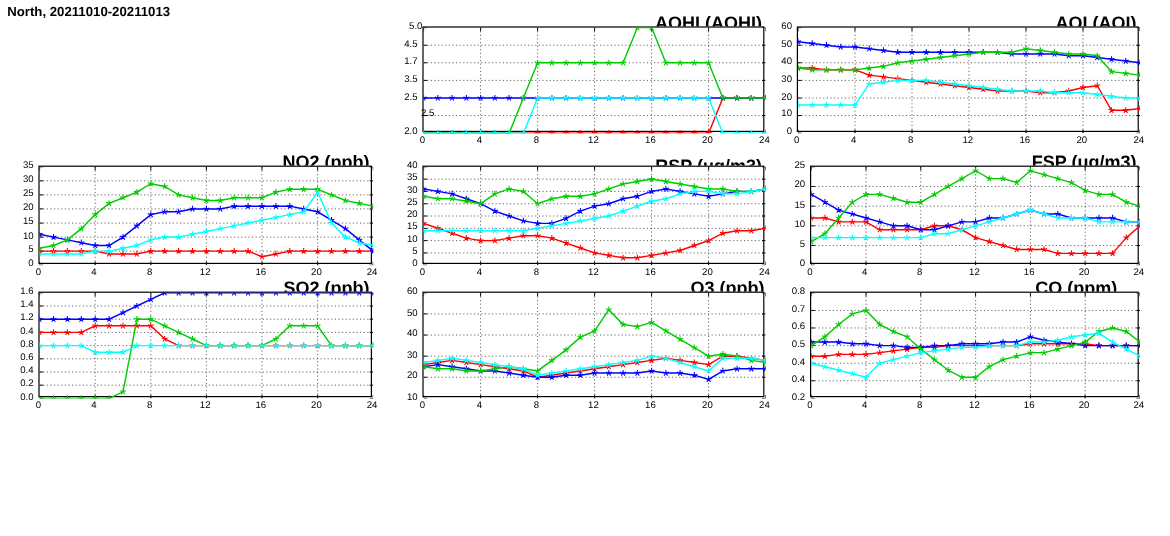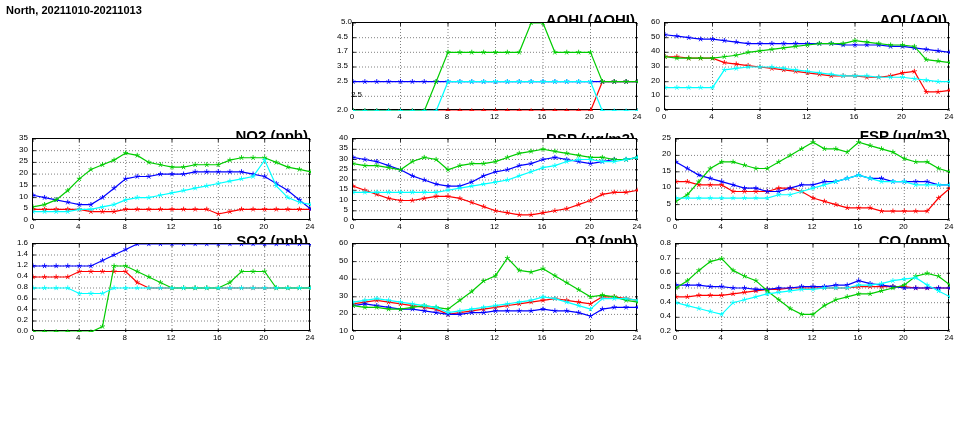--- a/index.html
+++ b/index.html
@@ -1165,21 +1165,21 @@
       <div class="ylab" style="left: 322px; top: 238px;">60</div>
       <div class="xlab" style="left: 344px; top: 333px;">0</div>
       <div class="xlab" style="left: 391.5px; top: 333px;">4</div>
       <div class="xlab" style="left: 439px; top: 333px;">8</div>
       <div class="xlab" style="left: 486.5px; top: 333px;">12</div>
       <div class="xlab" style="left: 534px; top: 333px;">16</div>
       <div class="xlab" style="left: 581.5px; top: 333px;">20</div>
       <div class="xlab" style="left: 629px; top: 333px;">24</div>
     </div>
     <div class="panel" style="left: 0px; top: 0px;">
-      <div class="ptitle" style="left: 789px; width: 158px; top: 232px;">CO (ppm)</div>
+      <div class="ptitle" style="left: 773px; width: 158px; top: 232px;">CO (ppm)</div>
       <div class="plotbox" style="left: 675px; top: 243px; width: 274px; height: 88px;">
         <svg width="274" height="88" viewBox="0 0 274 88">
           <line x1="45.7" y1="0" x2="45.7" y2="88" stroke="#000" stroke-width="0.5" stroke-dasharray="1,2"></line>
           <line x1="91.3" y1="0" x2="91.3" y2="88" stroke="#000" stroke-width="0.5" stroke-dasharray="1,2"></line>
           <line x1="137.0" y1="0" x2="137.0" y2="88" stroke="#000" stroke-width="0.5" stroke-dasharray="1,2"></line>
           <line x1="182.7" y1="0" x2="182.7" y2="88" stroke="#000" stroke-width="0.5" stroke-dasharray="1,2"></line>
           <line x1="228.3" y1="0" x2="228.3" y2="88" stroke="#000" stroke-width="0.5" stroke-dasharray="1,2"></line>
           <line x1="0" y1="73.3" x2="274" y2="73.3" stroke="#000" stroke-width="0.5" stroke-dasharray="1,2"></line>
           <line x1="0" y1="58.7" x2="274" y2="58.7" stroke="#000" stroke-width="0.5" stroke-dasharray="1,2"></line>
           <line x1="0" y1="44.0" x2="274" y2="44.0" stroke="#000" stroke-width="0.5" stroke-dasharray="1,2"></line>

